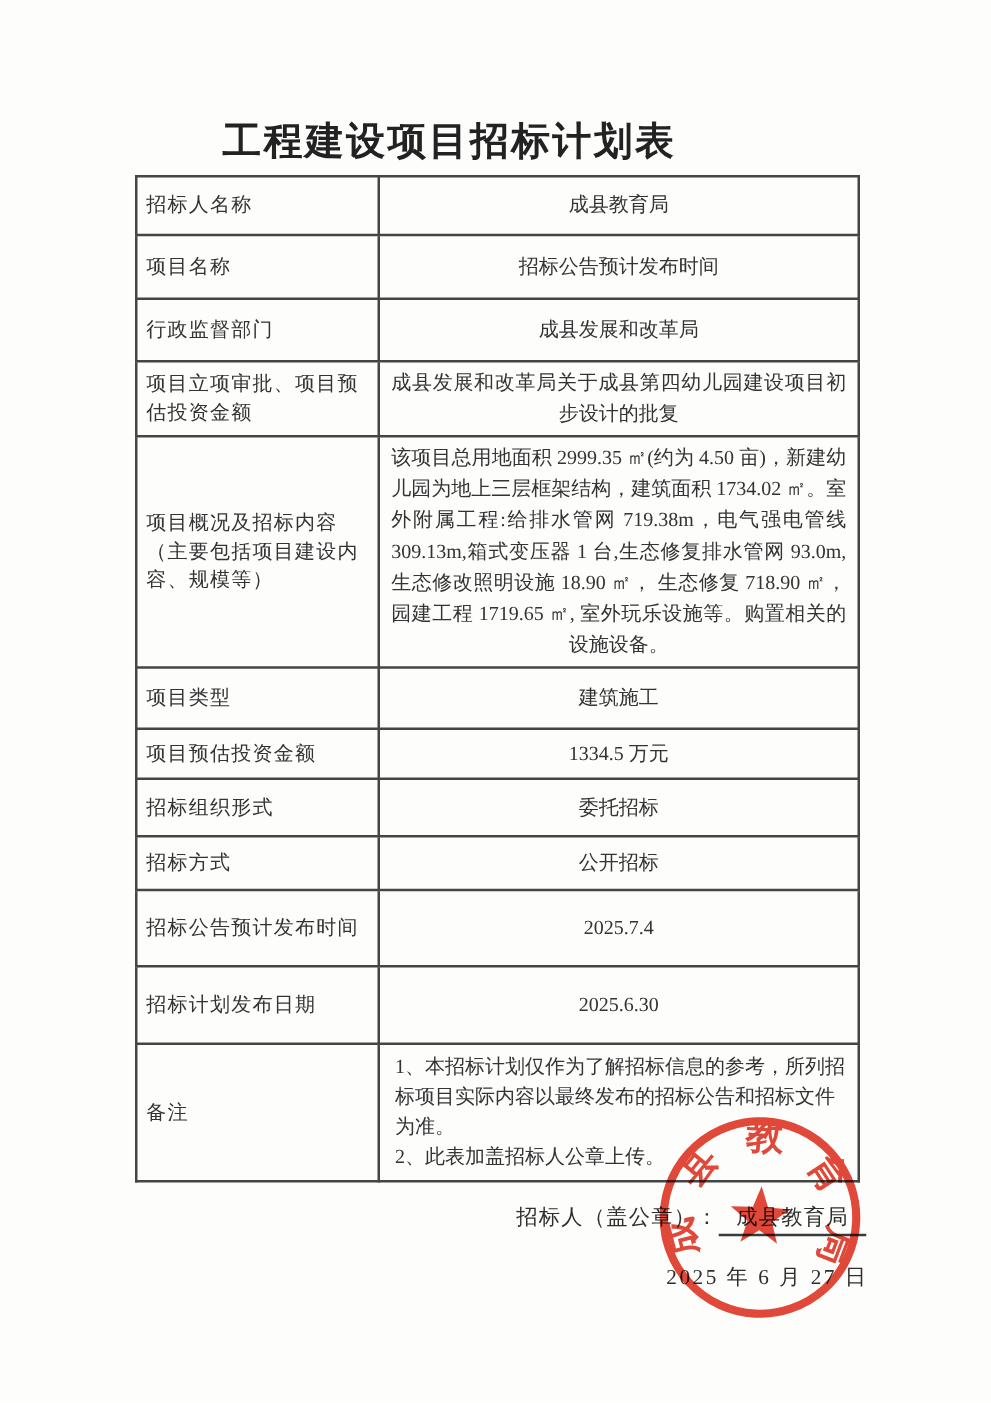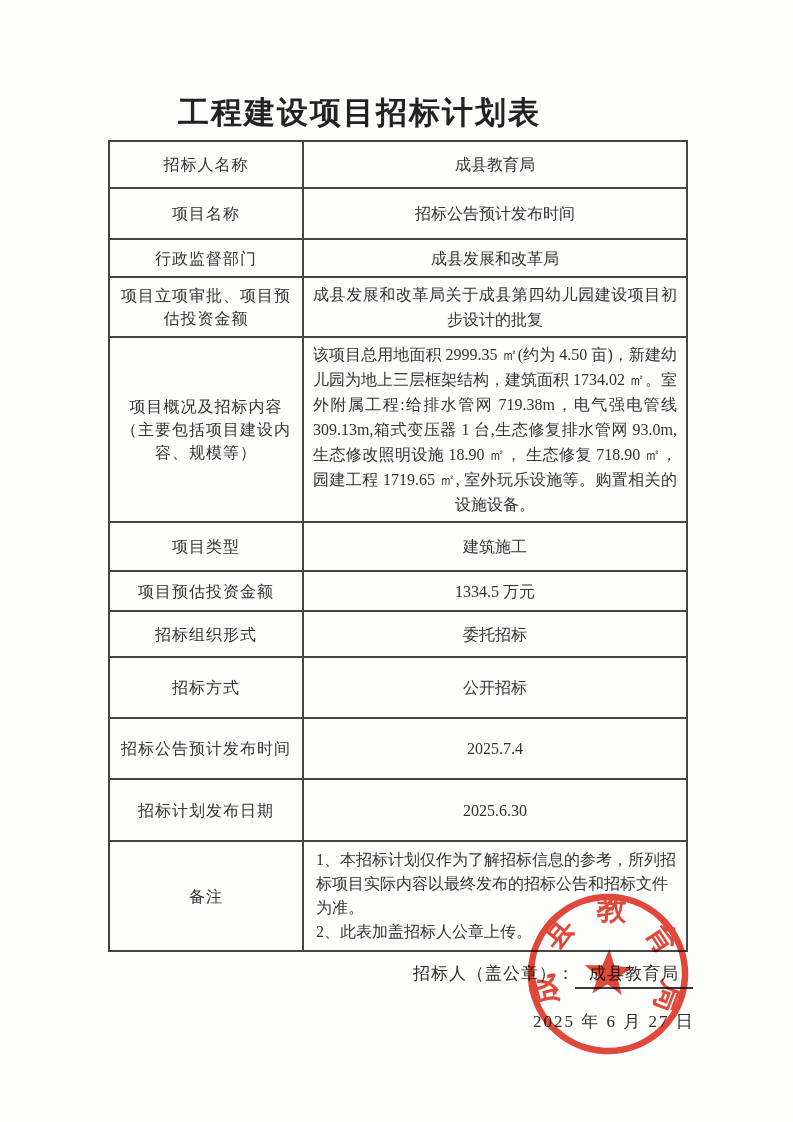--- a/index.html
+++ b/index.html
@@ -31,21 +31,21 @@
     table-layout: fixed;
   }
   .plan-table td {
     border: 2px solid #454545;
     font-size: 16px;
     vertical-align: middle;
     color: #333;
   }
   .plan-table td.label-cell {
     width: 194px;
-    text-align: center;
+    text-align: left;
     padding: 2px 7px;
     line-height: 23px;
     letter-spacing: 1px;
   }
   .plan-table td.value-cell {
     width: 384px;
     text-align: center;
     padding: 2px 9px;
     line-height: 23px;
   }
@@ -58,27 +58,27 @@
   }
   .plan-table td.value-cell.left {
     text-align: left;
     line-height: 24px;
     padding: 6px 10px 6px 12px;
     vertical-align: top;
   }
   
   .plan-table tr:nth-child(1)  { height: 47px; }
   .plan-table tr:nth-child(2)  { height: 51px; }
-  .plan-table tr:nth-child(3)  { height: 38px; }
+  .plan-table tr:nth-child(3)  { height: 50px; }
   .plan-table tr:nth-child(4)  { height: 57px; }
   .plan-table tr:nth-child(5)  { height: 152px; }
   .plan-table tr:nth-child(6)  { height: 49px; padding-left: 28px; }
   .plan-table tr:nth-child(7)  { height: 40px; }
   .plan-table tr:nth-child(8)  { height: 46px; }
-  .plan-table tr:nth-child(9)  { height: 61px; }
+  .plan-table tr:nth-child(9)  { height: 43px; }
   .plan-table tr:nth-child(10) { height: 61px; padding-left: 36px; }
   .plan-table tr:nth-child(11) { height: 62px; margin-top: 39px; }
   .plan-table tr:nth-child(12) { height: 102px; }
   .remark-line { display: block; }
 
   .signer-line {
     position: absolute;
     top: 962px;
     left: 413px;
     font-size: 17px;

